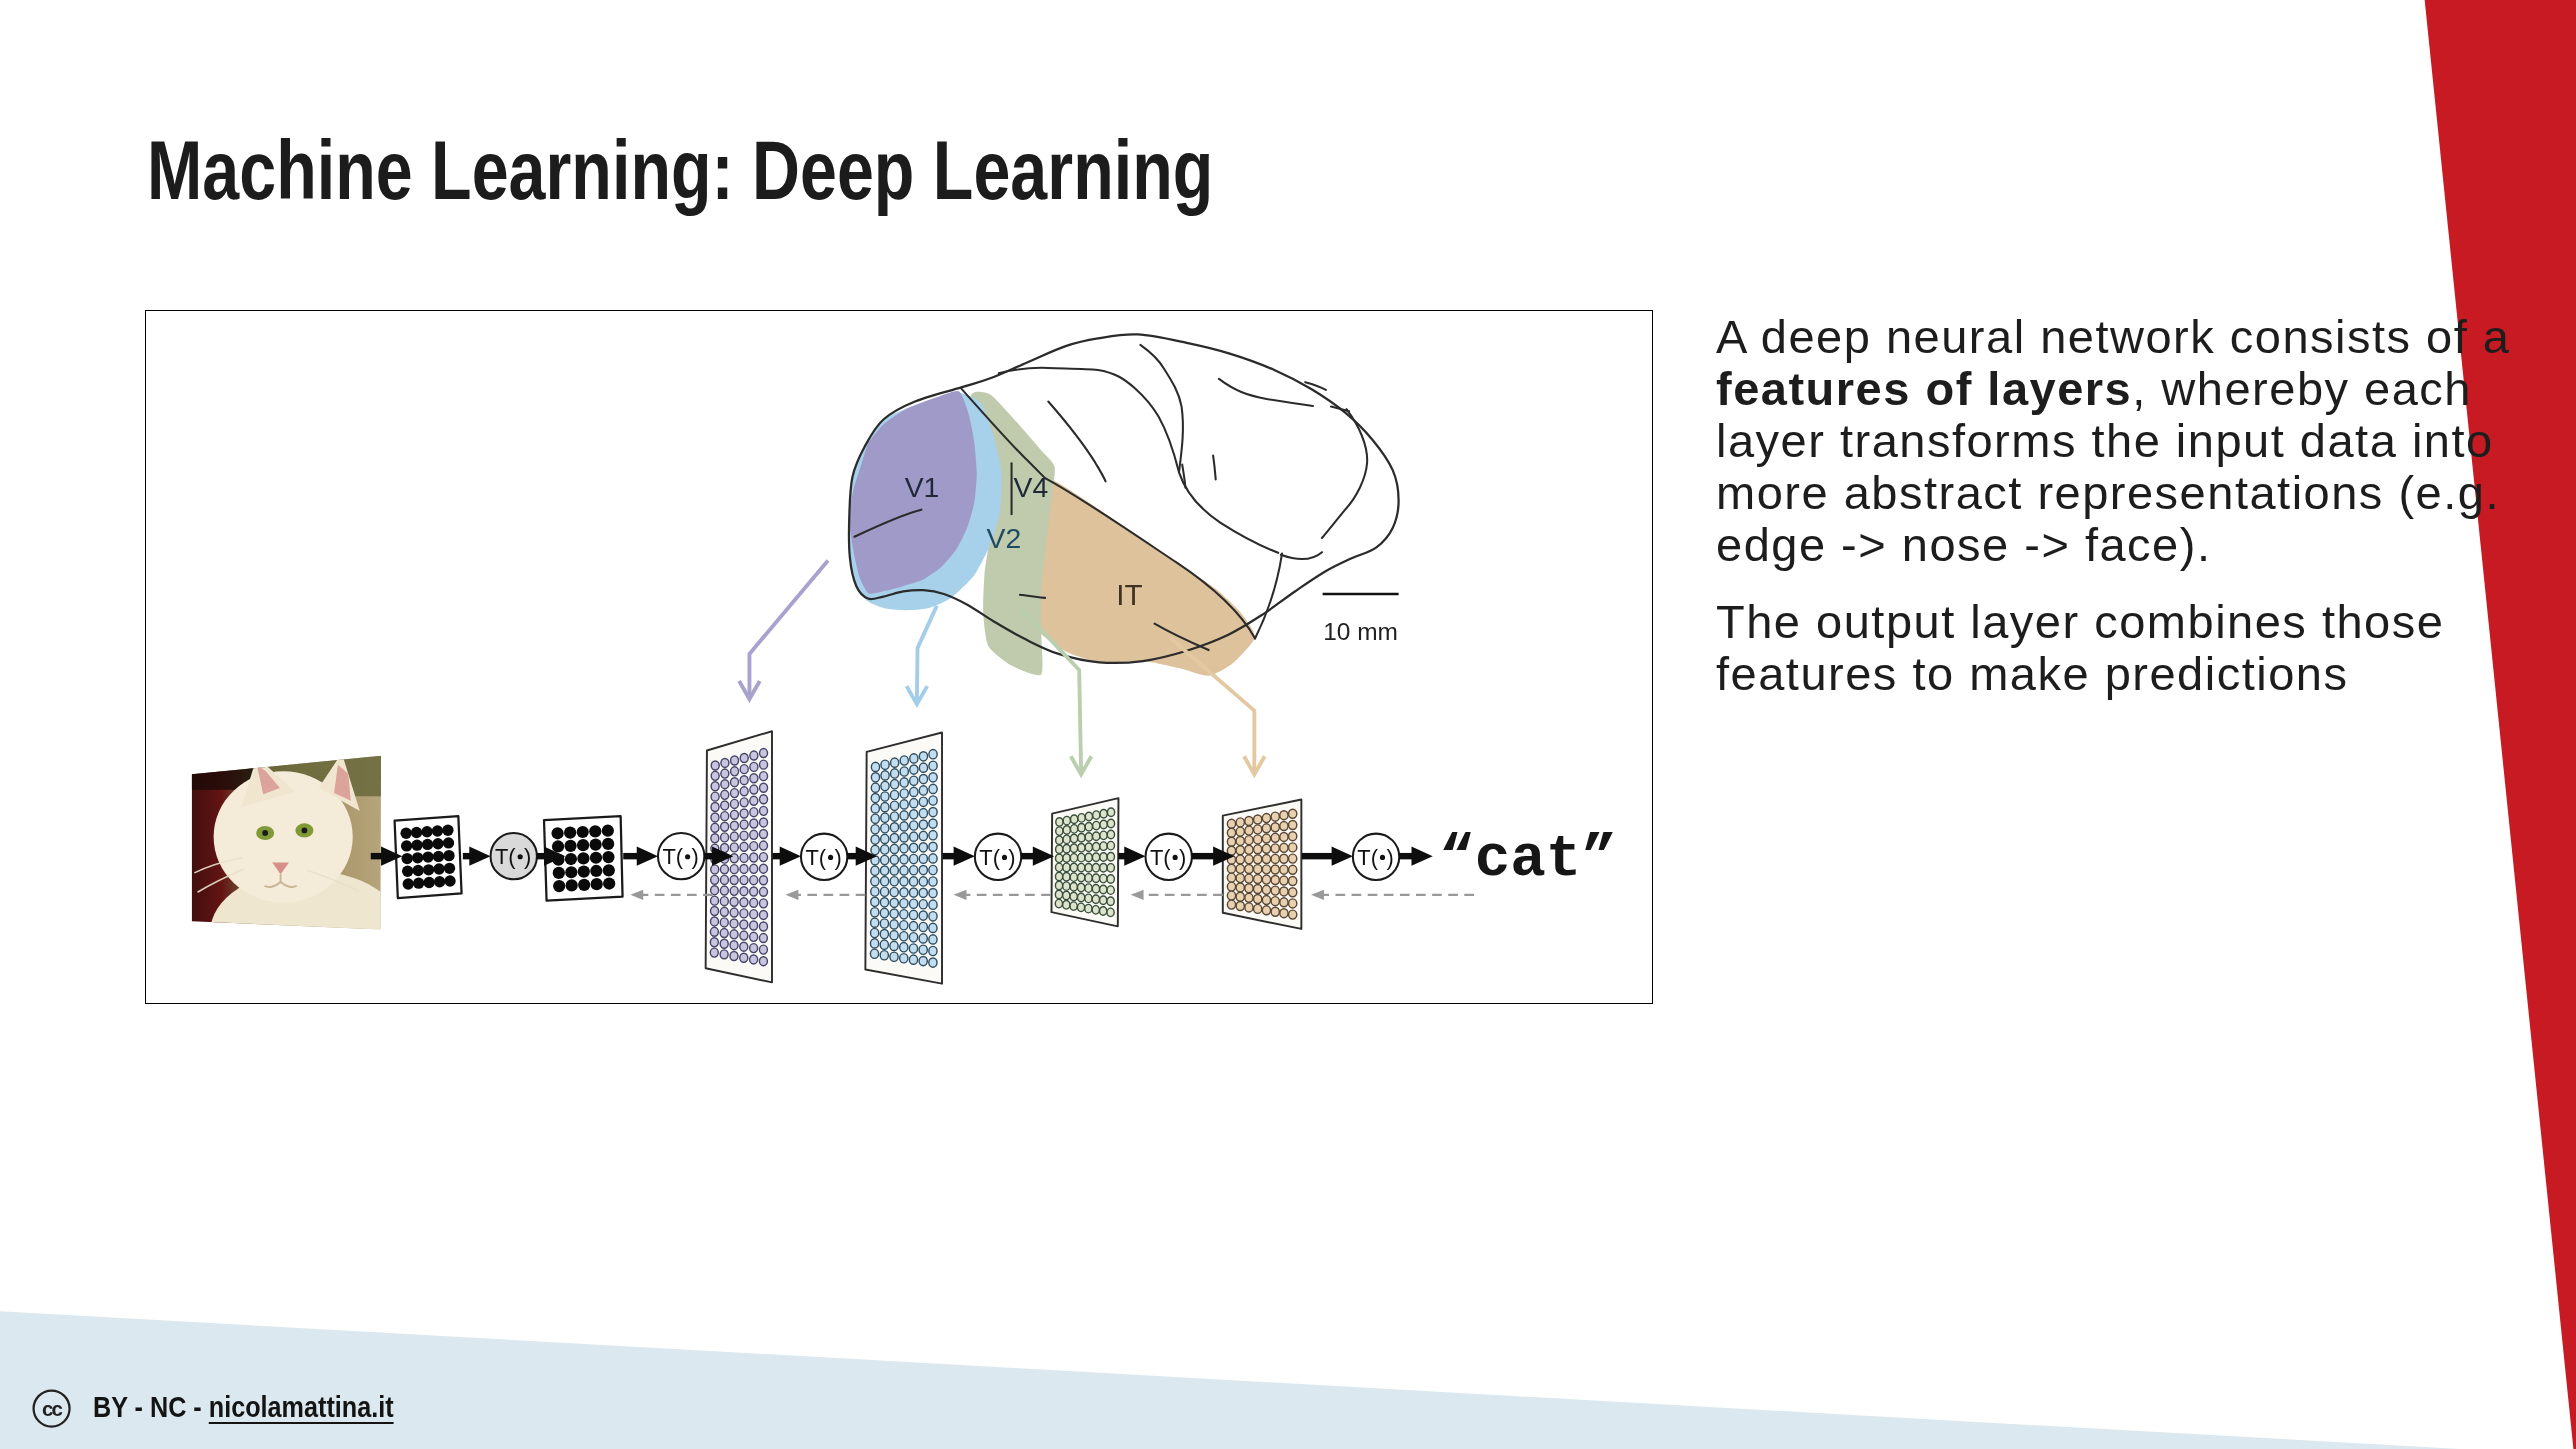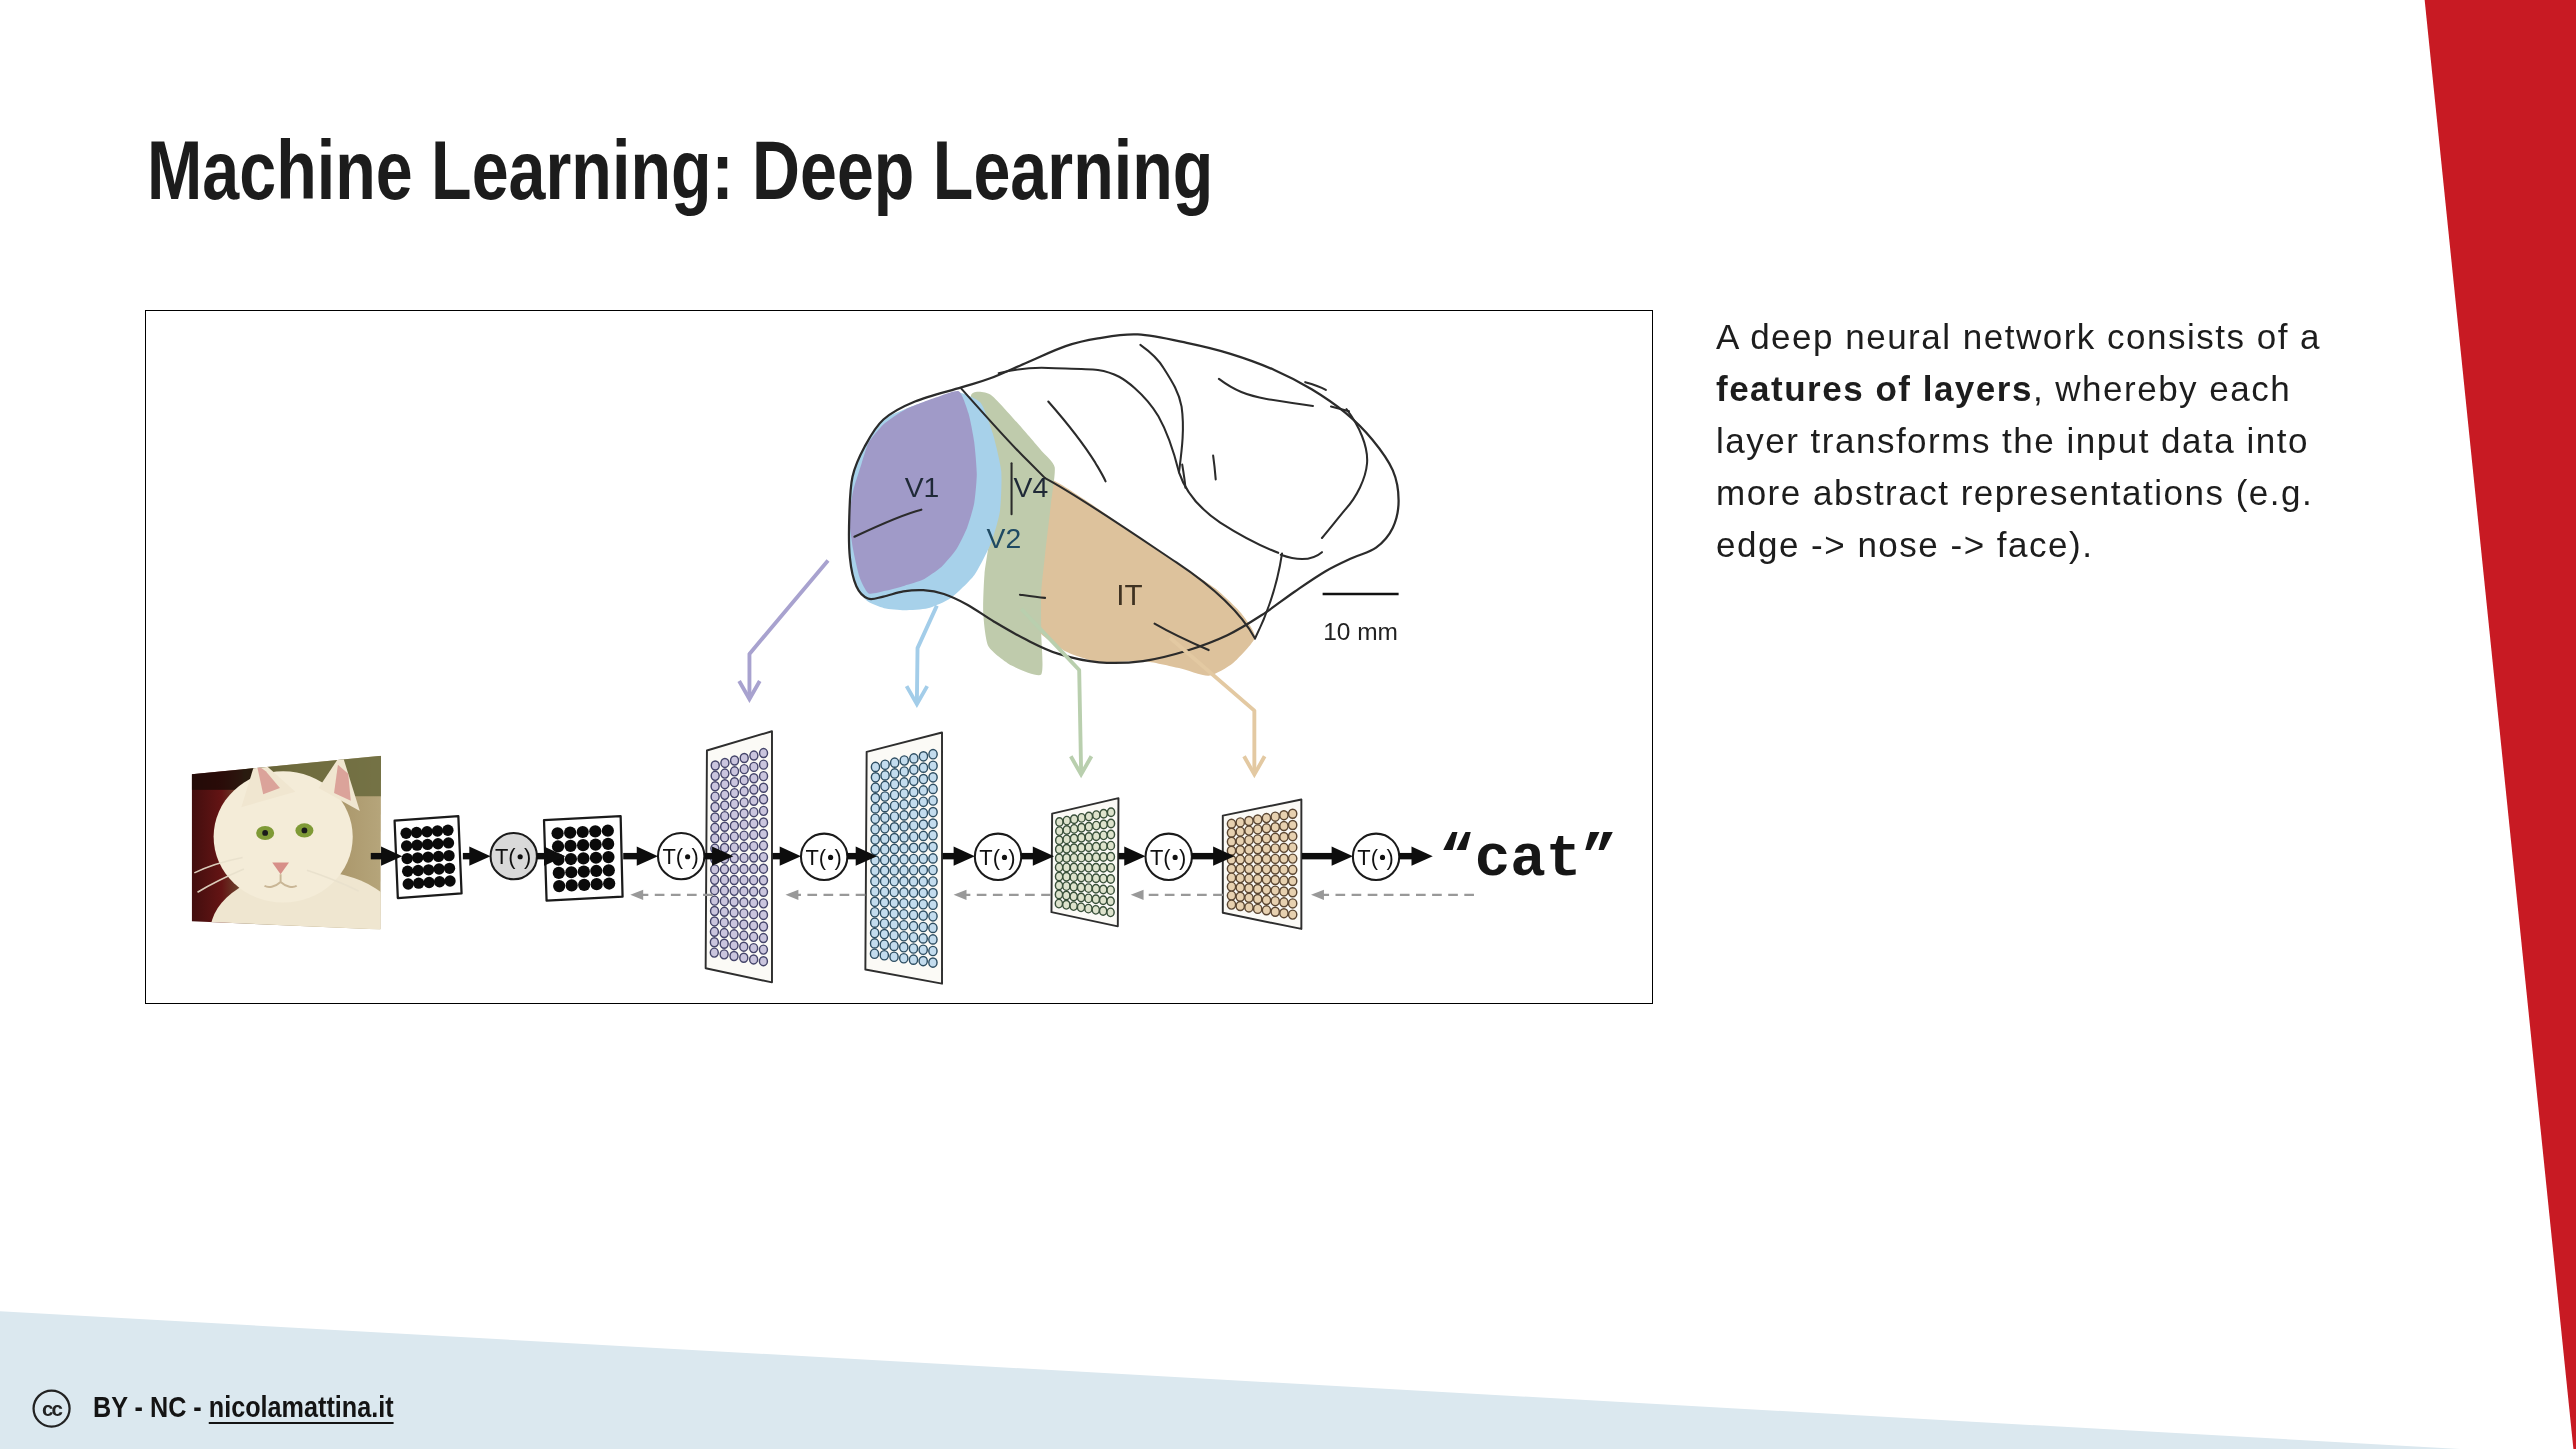--- a/index.html
+++ b/index.html
@@ -1,20 +1,20 @@
 <!DOCTYPE html>
 <html style="font-size:10.3px"><head>
 <meta charset="utf-8">
 <style>
 html,body{margin:0;padding:0;width:2576px;height:1449px;background:#ffffff;overflow:hidden;}
 *{box-sizing:border-box;}
 body{font-family:"Liberation Sans",sans-serif;position:relative;}
 .abs{position:absolute;}
 #title{left:147px;top:123px;font-size:83px;font-weight:bold;color:#1c1c1c;white-space:nowrap;transform:scaleX(0.8);transform-origin:0 0;}
-#rtext{left:1716px;top:311px;font-size:35px;line-height:52px;color:#1d1d1d;letter-spacing:1.5px;}
+#rtext{left:1716px;top:311px;font-size:47px;line-height:52px;color:#1d1d1d;letter-spacing:1.5px;}
 #rtext p{margin:0;}
 #figbox{left:145px;top:310px;width:1508px;height:694px;border:1.3px solid #000;background:#fff;}
 #footer{left:93px;top:1390px;font-size:30px;font-weight:bold;color:#141414;white-space:nowrap;transform:scaleX(0.84);transform-origin:0 50%;}
 #footer a{color:#141414;text-decoration:underline;text-decoration-thickness:1.9px;text-underline-offset:5.2px;}
 </style>
 </head>
 <body>
 <svg class="abs" style="left:0;top:0;" width="2576" height="1449" viewBox="0 0 4000 2250">
   <polygon points="0,2036 3820,2250 0,2250" fill="#dbe8ef"></polygon>
   <polygon points="3765,0 4000,0 4000,2250 3996,2250" fill="#c81a23"></polygon>
@@ -22,20 +22,22 @@
 
 <div class="abs" id="title">Machine Learning: Deep Learning</div>
 
 <div class="abs" id="rtext">
     <p>A deep neural network consists of a<br>
 <b>features of layers</b>, whereby each<br>
 layer transforms the input data into<br>
 more abstract representations (e.g.<br>
 edge -&gt; nose -&gt; face).</p>
 <div style="height:25px"></div>
+<p>The output layer combines those<br>
+features to make predictions</p>
   </div>
 
 <div class="abs" id="figbox"></div>
 <svg class="abs" id="fig" style="left:146px;top:310px;" width="1507" height="693" viewBox="0 0 2340 1076">
 <g id="brain">
 <path d="M 1396.0,261.0 C 1404.6,257.6 1446.6,287.6 1460.0,296.0 C 1473.4,304.4 1516.0,335.4 1530.0,345.0 C 1544.0,354.6 1587.0,383.3 1600.0,392.0 C 1613.0,400.7 1650.0,424.2 1660.0,432.0 C 1670.0,439.8 1693.8,462.4 1700.0,470.0 C 1706.2,477.6 1723.2,500.2 1722.0,508.0 C 1720.8,515.8 1695.2,542.0 1688.0,548.0 C 1680.8,554.0 1658.4,567.2 1650.0,568.0 C 1641.6,568.8 1614.2,558.3 1604.0,556.0 C 1593.8,553.7 1560.4,545.9 1548.0,545.0 C 1535.6,544.1 1491.8,548.4 1480.0,547.0 C 1468.2,545.6 1438.8,535.2 1430.0,531.0 C 1421.2,526.8 1398.2,510.3 1392.0,505.0 C 1385.8,499.7 1371.6,483.7 1368.0,478.0 C 1364.4,472.3 1356.6,456.3 1356.0,448.0 C 1355.4,439.7 1360.2,406.8 1362.0,395.0 C 1363.8,383.2 1370.6,343.4 1374.0,330.0 C 1377.4,316.6 1387.4,264.4 1396.0,261.0 Z" fill="#ddc29c"></path>
 <path d="M 1281.0,133.0 C 1282.1,123.1 1303.9,126.9 1311.0,131.0 C 1318.1,135.1 1344.1,165.3 1352.0,174.0 C 1359.9,182.7 1384.1,211.0 1390.0,218.0 C 1395.9,225.0 1409.5,235.6 1411.0,244.0 C 1412.5,252.4 1406.5,288.4 1405.0,302.0 C 1403.5,315.6 1397.5,366.2 1396.0,380.0 C 1394.5,393.8 1390.6,428.0 1390.0,440.0 C 1389.4,452.0 1390.0,487.4 1390.0,500.0 C 1390.0,512.6 1394.6,560.8 1390.0,566.0 C 1385.4,571.2 1352.2,556.4 1344.0,552.0 C 1335.8,547.6 1312.4,530.2 1308.0,522.0 C 1303.6,513.8 1300.6,481.2 1300.0,470.0 C 1299.4,458.8 1300.8,424.0 1302.0,410.0 C 1303.2,396.0 1312.2,348.0 1312.0,330.0 C 1311.8,312.0 1303.1,249.7 1300.0,230.0 C 1296.9,210.3 1279.9,142.9 1281.0,133.0 Z" fill="#bfcbac"></path>
 <path d="M 1263.0,128.0 C 1268.8,129.0 1290.8,137.6 1296.0,144.0 C 1301.2,150.4 1311.8,181.4 1315.0,192.0 C 1318.2,202.6 1326.9,238.0 1328.0,250.0 C 1329.1,262.0 1327.6,300.8 1326.0,312.0 C 1324.4,323.2 1316.0,352.0 1312.0,362.0 C 1308.0,372.0 1292.2,403.5 1286.0,412.0 C 1279.8,420.5 1257.2,441.9 1250.0,447.0 C 1242.8,452.1 1221.2,461.1 1214.0,463.0 C 1206.8,464.9 1184.8,466.0 1178.0,466.0 C 1171.2,466.0 1151.8,464.4 1146.0,463.0 C 1140.2,461.6 1124.3,455.4 1120.0,452.0 C 1115.7,448.6 1105.7,435.7 1103.0,429.0 C 1100.3,422.3 1094.1,395.7 1093.0,385.0 C 1091.9,374.3 1091.6,334.6 1092.0,322.0 C 1092.4,309.4 1094.6,270.0 1097.0,259.0 C 1099.4,248.0 1111.2,220.9 1116.0,212.0 C 1120.8,203.1 1137.2,176.4 1145.0,170.0 C 1152.8,163.6 1184.7,151.6 1194.0,148.0 C 1203.3,144.4 1231.1,136.0 1238.0,134.0 C 1244.9,132.0 1257.2,127.0 1263.0,128.0 Z" fill="#a7d1ea"></path>
 <path d="M 1262.0,126.0 C 1256.9,123.6 1234.2,133.2 1226.0,136.0 C 1217.8,138.8 1187.9,150.0 1180.0,154.0 C 1172.1,158.0 1152.8,170.8 1147.0,176.0 C 1141.2,181.2 1125.7,199.4 1122.0,206.0 C 1118.3,212.6 1112.4,234.5 1110.0,242.0 C 1107.6,249.5 1099.8,272.8 1098.0,281.0 C 1096.2,289.2 1092.0,314.9 1092.0,324.0 C 1092.0,333.1 1096.4,362.9 1098.0,372.0 C 1099.6,381.1 1105.6,408.2 1108.0,415.0 C 1110.4,421.8 1118.0,437.9 1122.0,440.0 C 1126.0,442.1 1142.4,437.2 1148.0,436.0 C 1153.6,434.8 1172.2,429.7 1178.0,428.0 C 1183.8,426.3 1200.3,421.9 1206.0,419.0 C 1211.7,416.1 1229.8,403.7 1235.0,399.0 C 1240.2,394.3 1254.0,378.1 1258.0,372.0 C 1262.0,365.9 1272.2,345.2 1275.0,338.0 C 1277.8,330.8 1284.5,308.3 1286.0,300.0 C 1287.5,291.7 1290.0,264.5 1290.0,255.0 C 1290.0,245.5 1287.3,214.5 1286.0,205.0 C 1284.7,195.5 1279.4,167.9 1277.0,160.0 C 1274.6,152.1 1267.1,128.4 1262.0,126.0 Z" fill="#a09ac8"></path>
 <path d="M 1092.0,322.0 C 1092.7,301.0 1093.0,277.3 1097.0,259.0 C 1101.0,240.7 1108.0,226.8 1116.0,212.0 C 1124.0,197.2 1132.0,181.7 1145.0,170.0 C 1158.0,158.3 1173.8,150.3 1194.0,142.0 C 1214.2,133.7 1246.5,126.0 1266.0,120.0 C 1285.5,114.0 1293.8,112.5 1311.0,106.0 C 1328.2,99.5 1349.5,89.3 1369.0,81.0 C 1388.5,72.7 1409.8,62.2 1428.0,56.0 C 1446.2,49.8 1459.3,47.0 1478.0,44.0 C 1496.7,41.0 1517.0,36.8 1540.0,38.0 C 1563.0,39.2 1592.0,46.0 1616.0,51.0 C 1640.0,56.0 1661.3,61.0 1684.0,68.0 C 1706.7,75.0 1731.0,83.8 1752.0,93.0 C 1773.0,102.2 1791.5,111.8 1810.0,123.0 C 1828.5,134.2 1847.3,147.0 1863.0,160.0 C 1878.7,173.0 1891.8,186.2 1904.0,201.0 C 1916.2,215.8 1929.2,233.2 1936.0,249.0 C 1942.8,264.8 1945.0,281.2 1945.0,296.0 C 1945.0,310.8 1941.8,325.8 1936.0,338.0 C 1930.2,350.2 1920.5,361.2 1910.0,369.0 C 1899.5,376.8 1886.2,378.8 1873.0,385.0 C 1859.8,391.2 1845.8,397.3 1831.0,406.0 C 1816.2,414.7 1800.5,425.7 1784.0,437.0 C 1767.5,448.3 1749.5,462.7 1732.0,474.0 C 1714.5,485.3 1698.3,495.8 1679.0,505.0 C 1659.7,514.2 1637.8,522.3 1616.0,529.0 C 1594.2,535.7 1570.7,542.0 1548.0,545.0 C 1525.3,548.0 1501.8,548.8 1480.0,547.0 C 1458.2,545.2 1436.2,540.0 1417.0,534.0 C 1397.8,528.0 1381.7,519.3 1365.0,511.0 C 1348.3,502.7 1331.8,492.8 1317.0,484.0 C 1302.2,475.2 1289.0,465.2 1276.0,458.0 C 1263.0,450.8 1250.5,444.8 1239.0,441.0 C 1227.5,437.2 1217.5,435.7 1207.0,435.0 C 1196.5,434.3 1186.3,435.3 1176.0,437.0 C 1165.7,438.7 1154.2,443.2 1145.0,445.0 C 1135.8,446.8 1128.0,450.7 1121.0,448.0 C 1114.0,445.3 1107.7,439.5 1103.0,429.0 C 1098.3,418.5 1094.8,402.8 1093.0,385.0 C 1091.2,367.2 1091.3,343.0 1092.0,322.0 Z" fill="none" stroke="#2b2b2b" stroke-width="3.5" stroke-linejoin="round"></path>

